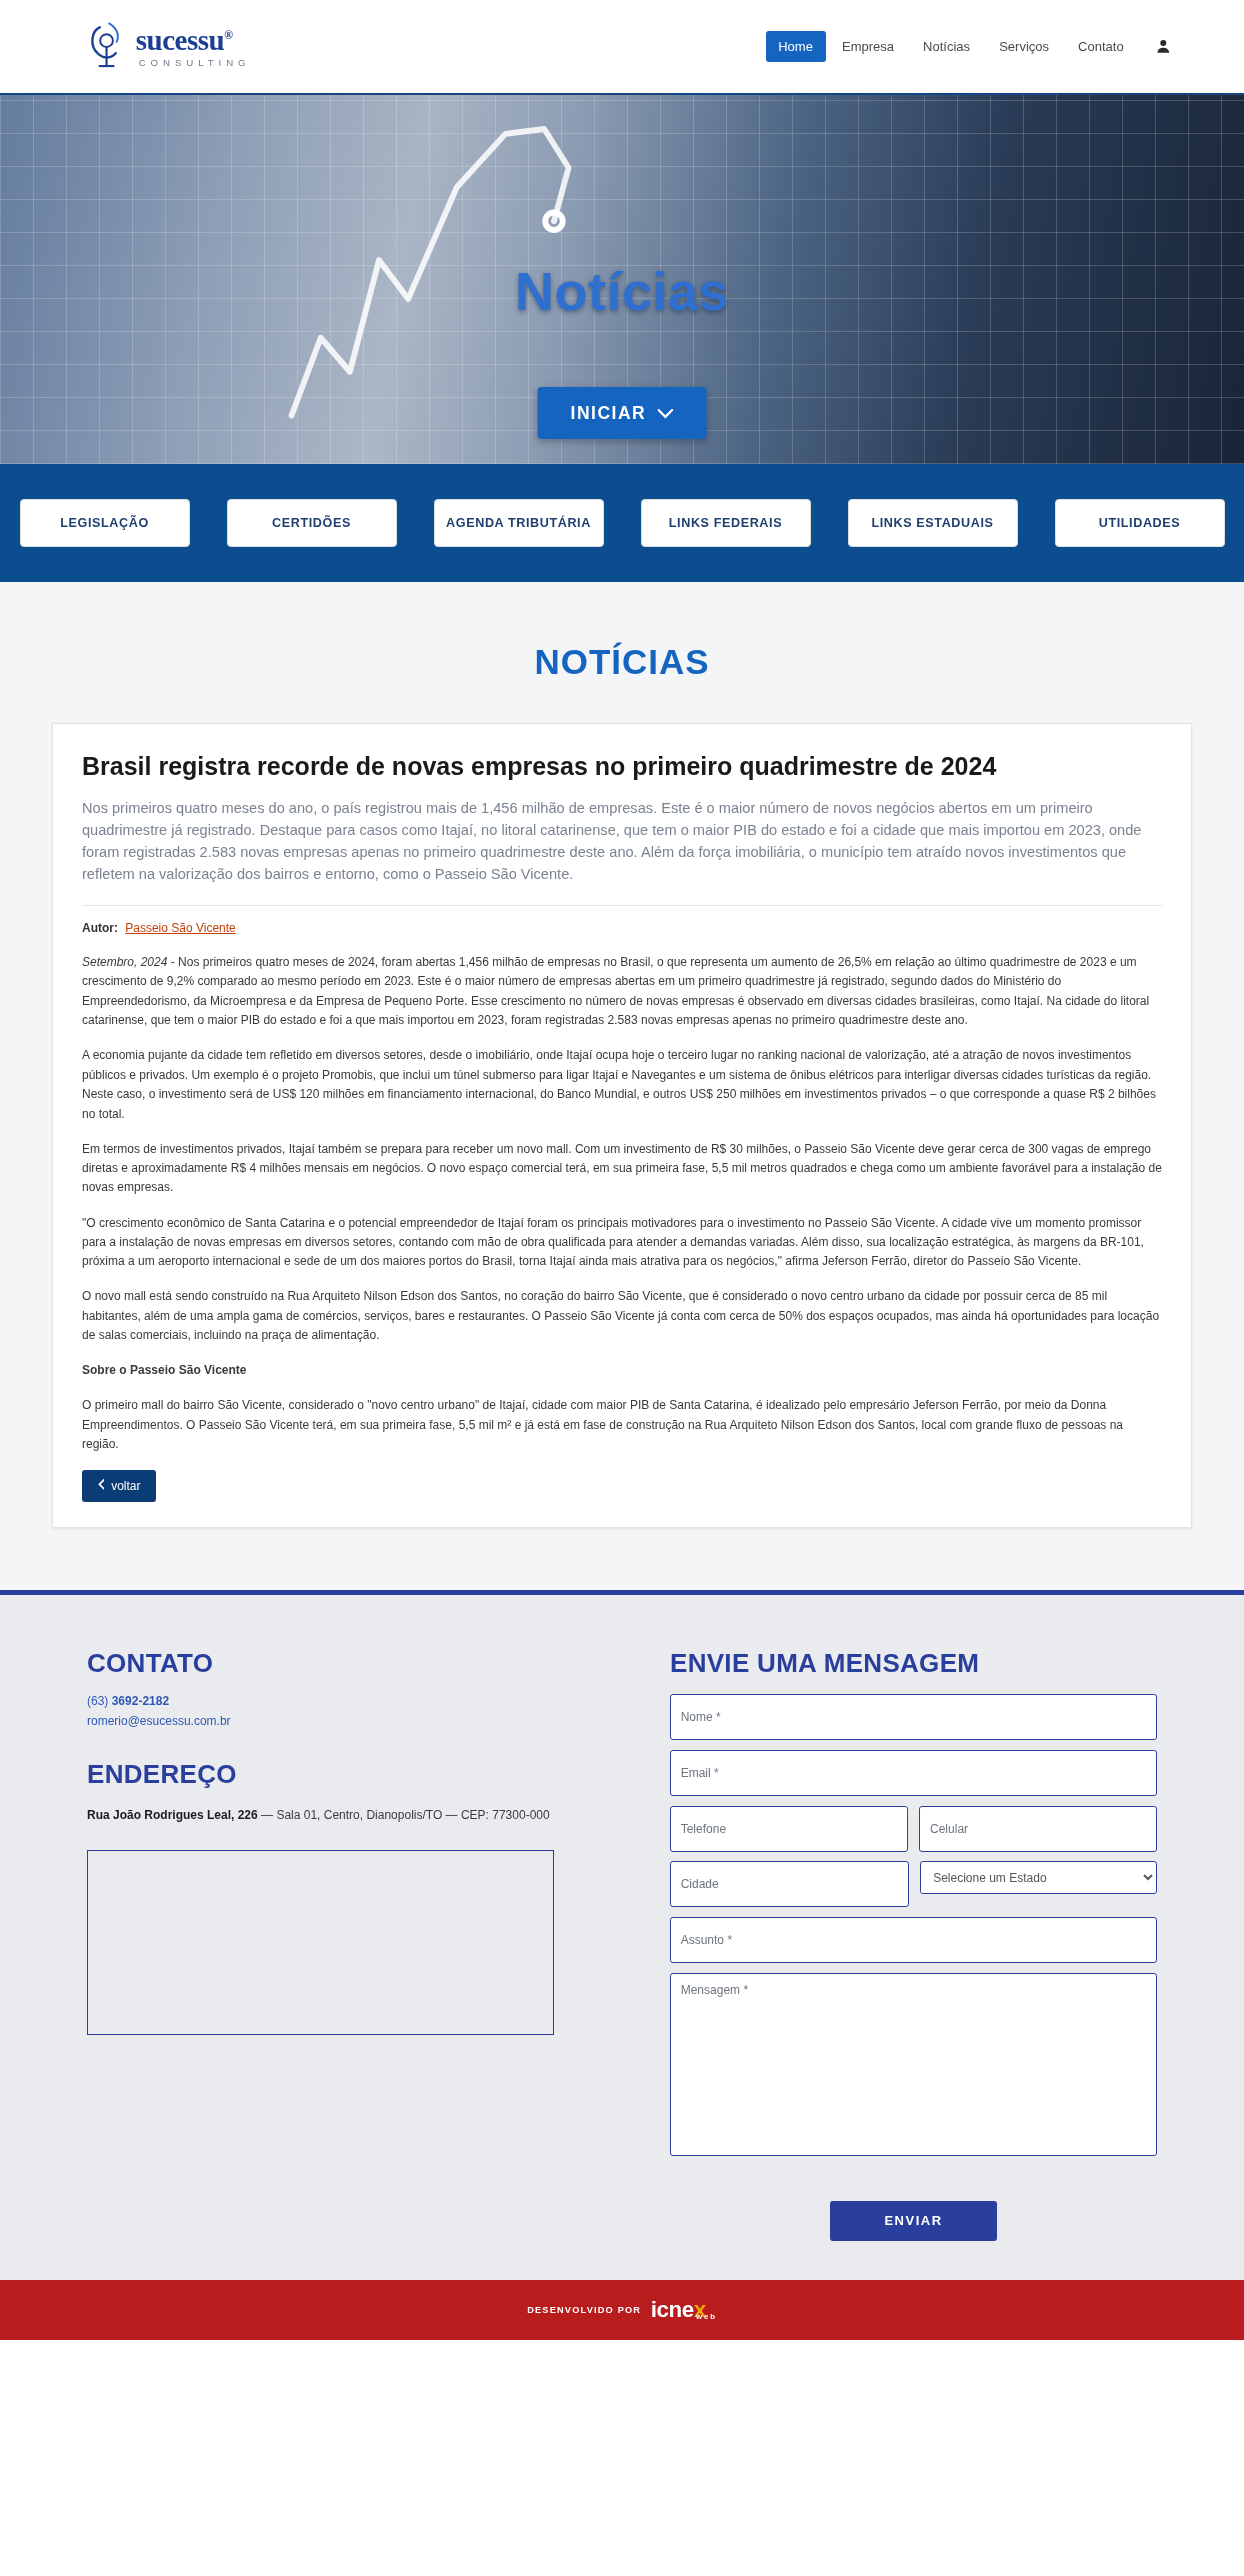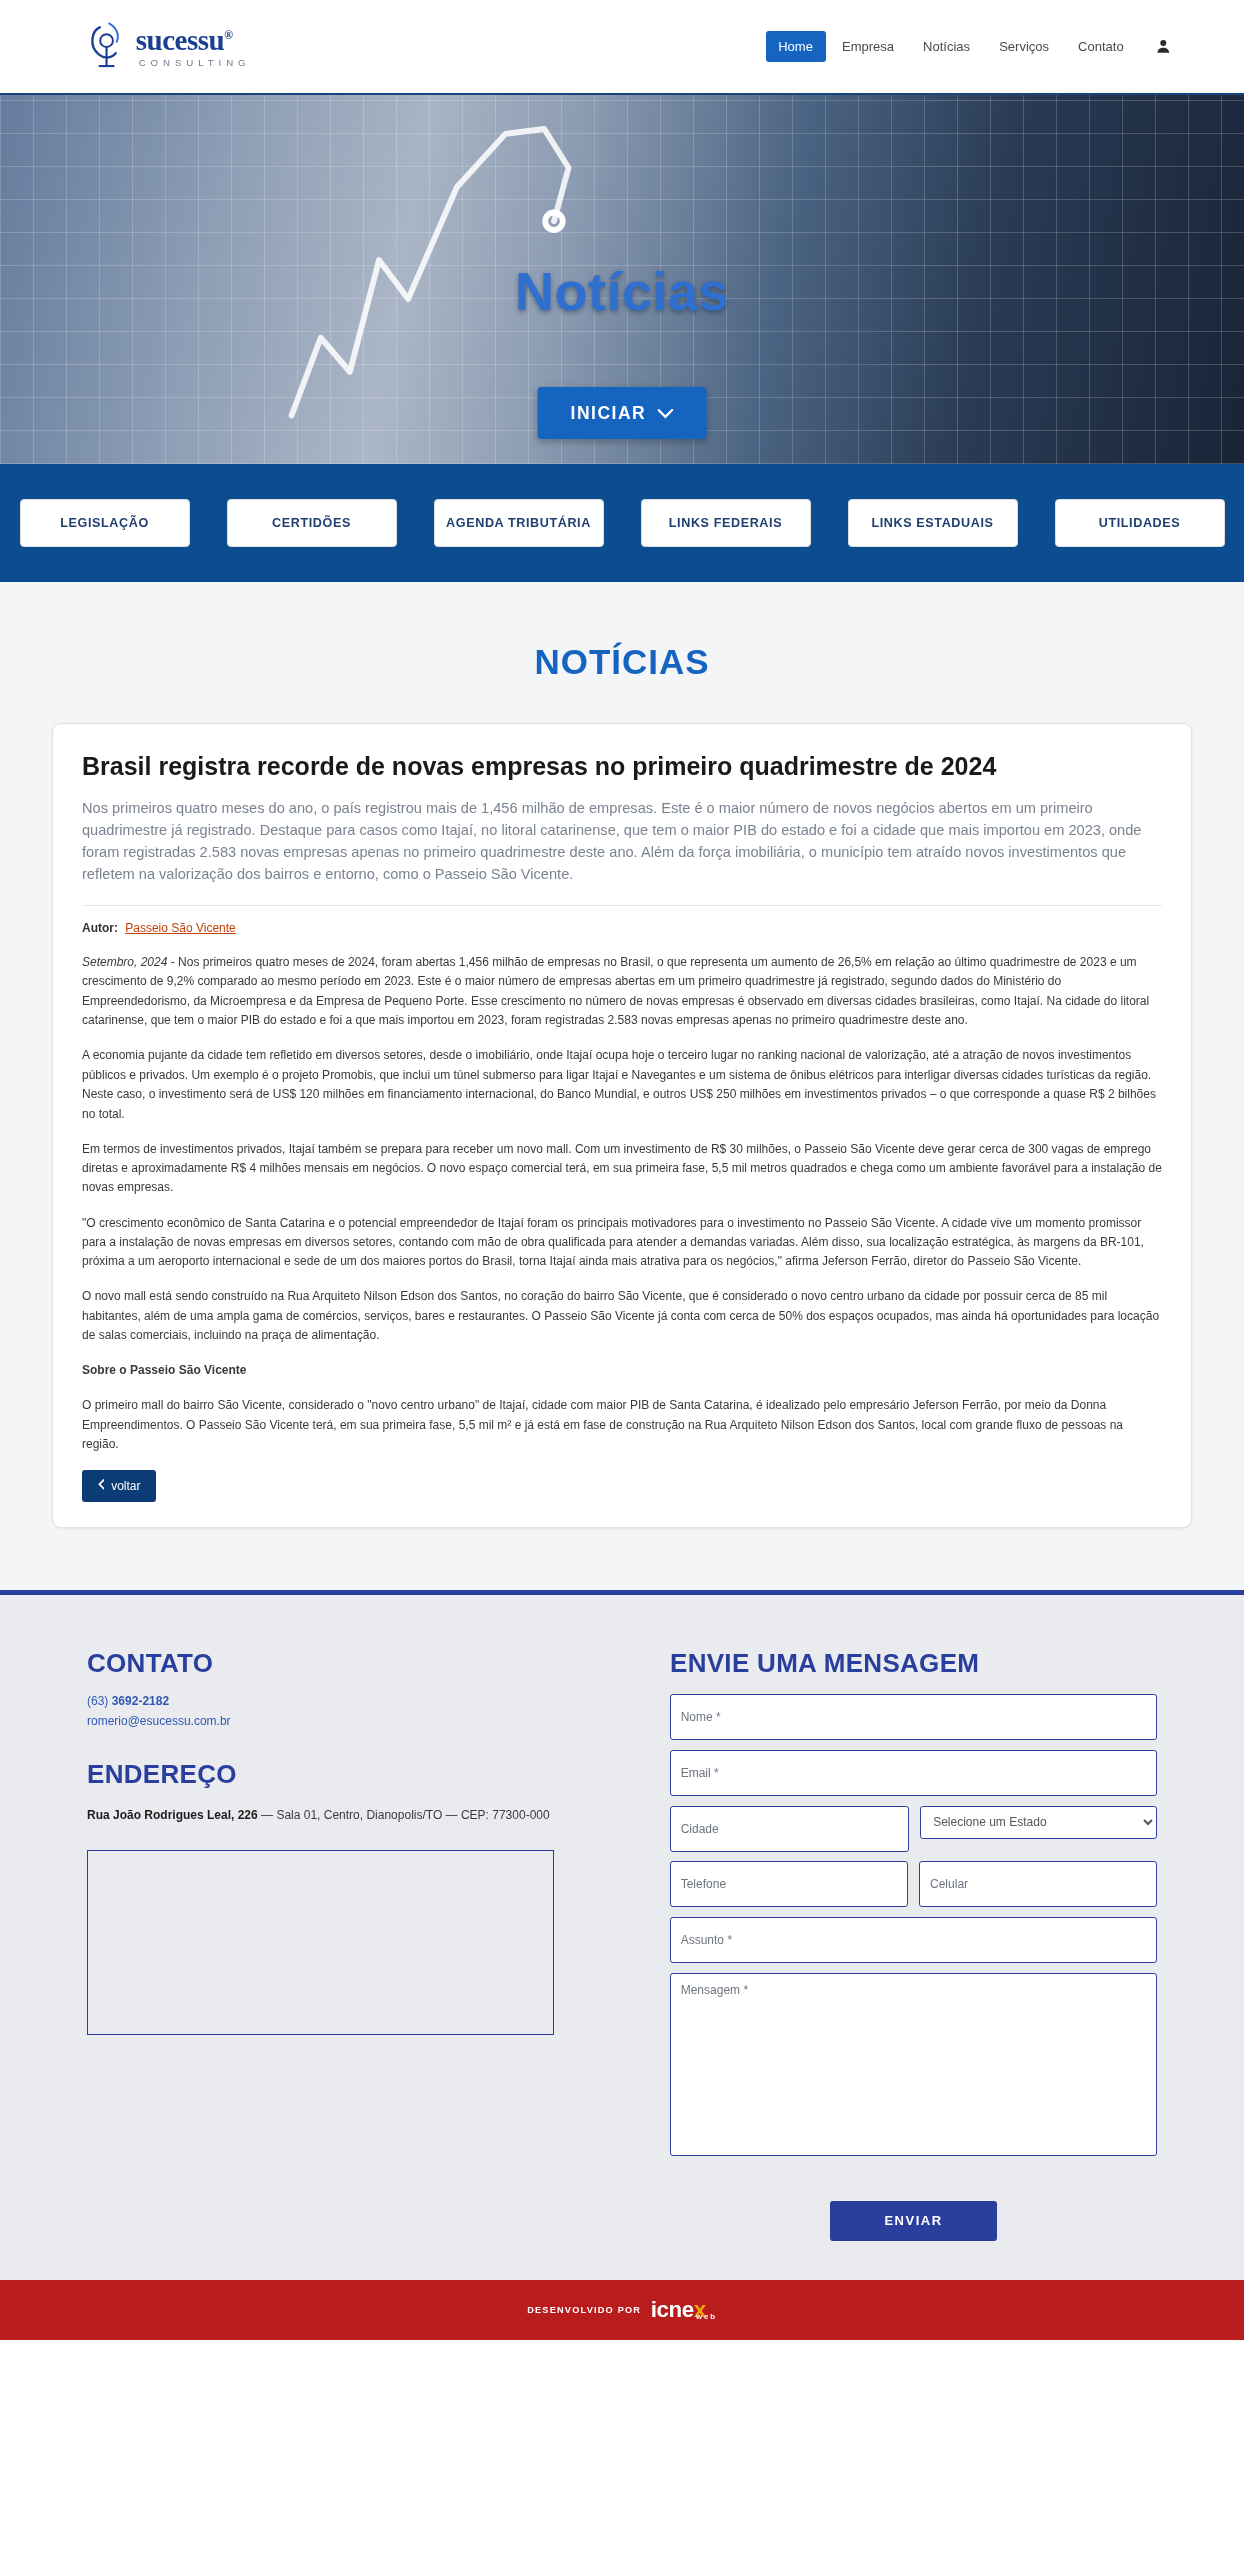--- a/index.html
+++ b/index.html
@@ -146,21 +146,21 @@
     font-weight: bold;
     color: #1565c0;
     letter-spacing: 1px;
     margin-bottom: 41px;
   }
   .article-card {
     width: 1140px;
     margin: 0 auto;
     background: #fff;
     border: 1px solid #e2e2e2;
-    border-radius: 9px;
+    border-radius: 1px;
     box-shadow: 0 1px 2.9px rgba(0,0,0,0.07);
     padding: 27px 29px 25px;
   }
   .article-title {
     font-size: 25px;
     font-weight: bold;
     color: #1a1a1a;
     line-height: 1.22;
     margin: 0 0 15.6px;
   }
@@ -422,28 +422,28 @@
 
     <div class="map-box"></div>
   </div>
 
   <div class="footer-right">
     <h2>ENVIE UMA MENSAGEM</h2>
     <div class="form-grid">
       <input class="finput" placeholder="Nome *" style="">
       <input class="finput" placeholder="Email *" style="">
       <div class="form-row">
+        <input class="finput" placeholder="Telefone" style="">
+        <input class="finput" placeholder="Celular" style="">
+      </div>
+      <div class="form-row">
         <input class="finput" placeholder="Cidade" style="">
         <select class="finput">
           <option>Selecione um Estado</option>
         </select>
-      </div>
-      <div class="form-row">
-        <input class="finput" placeholder="Telefone" style="">
-        <input class="finput" placeholder="Celular" style="">
       </div>
       <input class="finput" placeholder="Assunto *" style="">
       <textarea class="finput" placeholder="Mensagem *" style=""></textarea>
     </div>
     <div class="send-row">
       <button class="send-btn">ENVIAR</button>
     </div>
   </div>
 </div>
 

